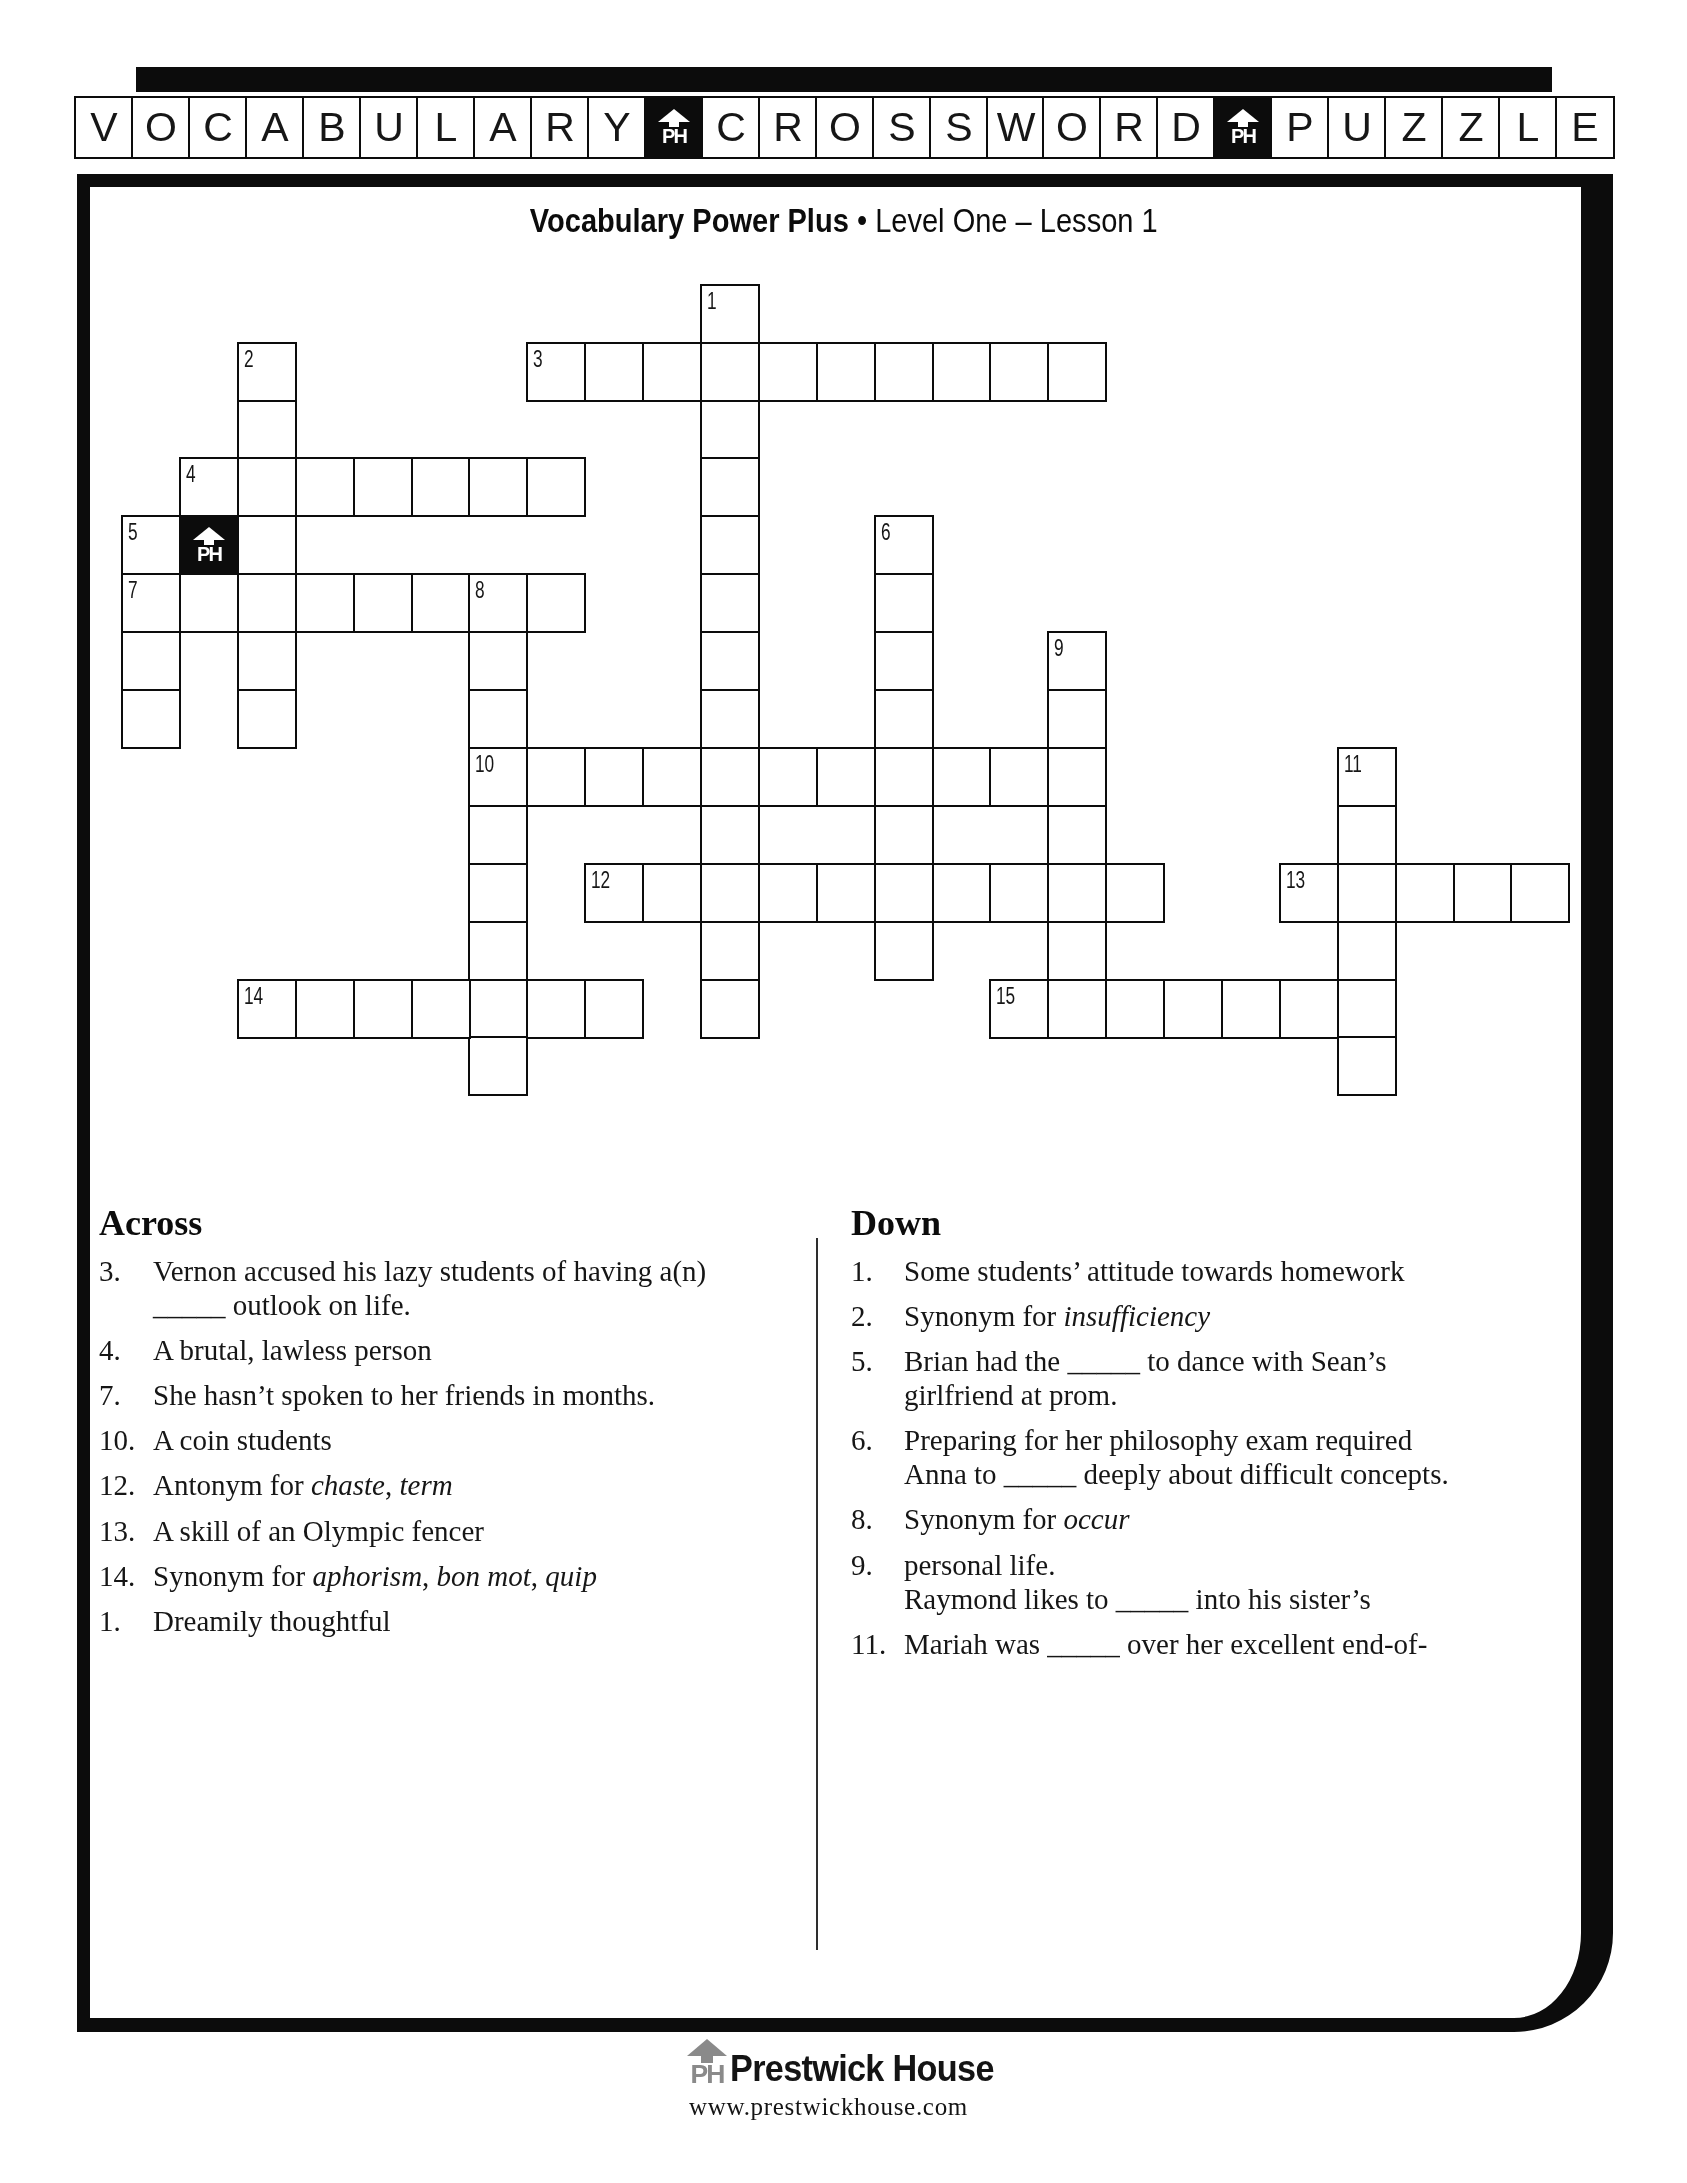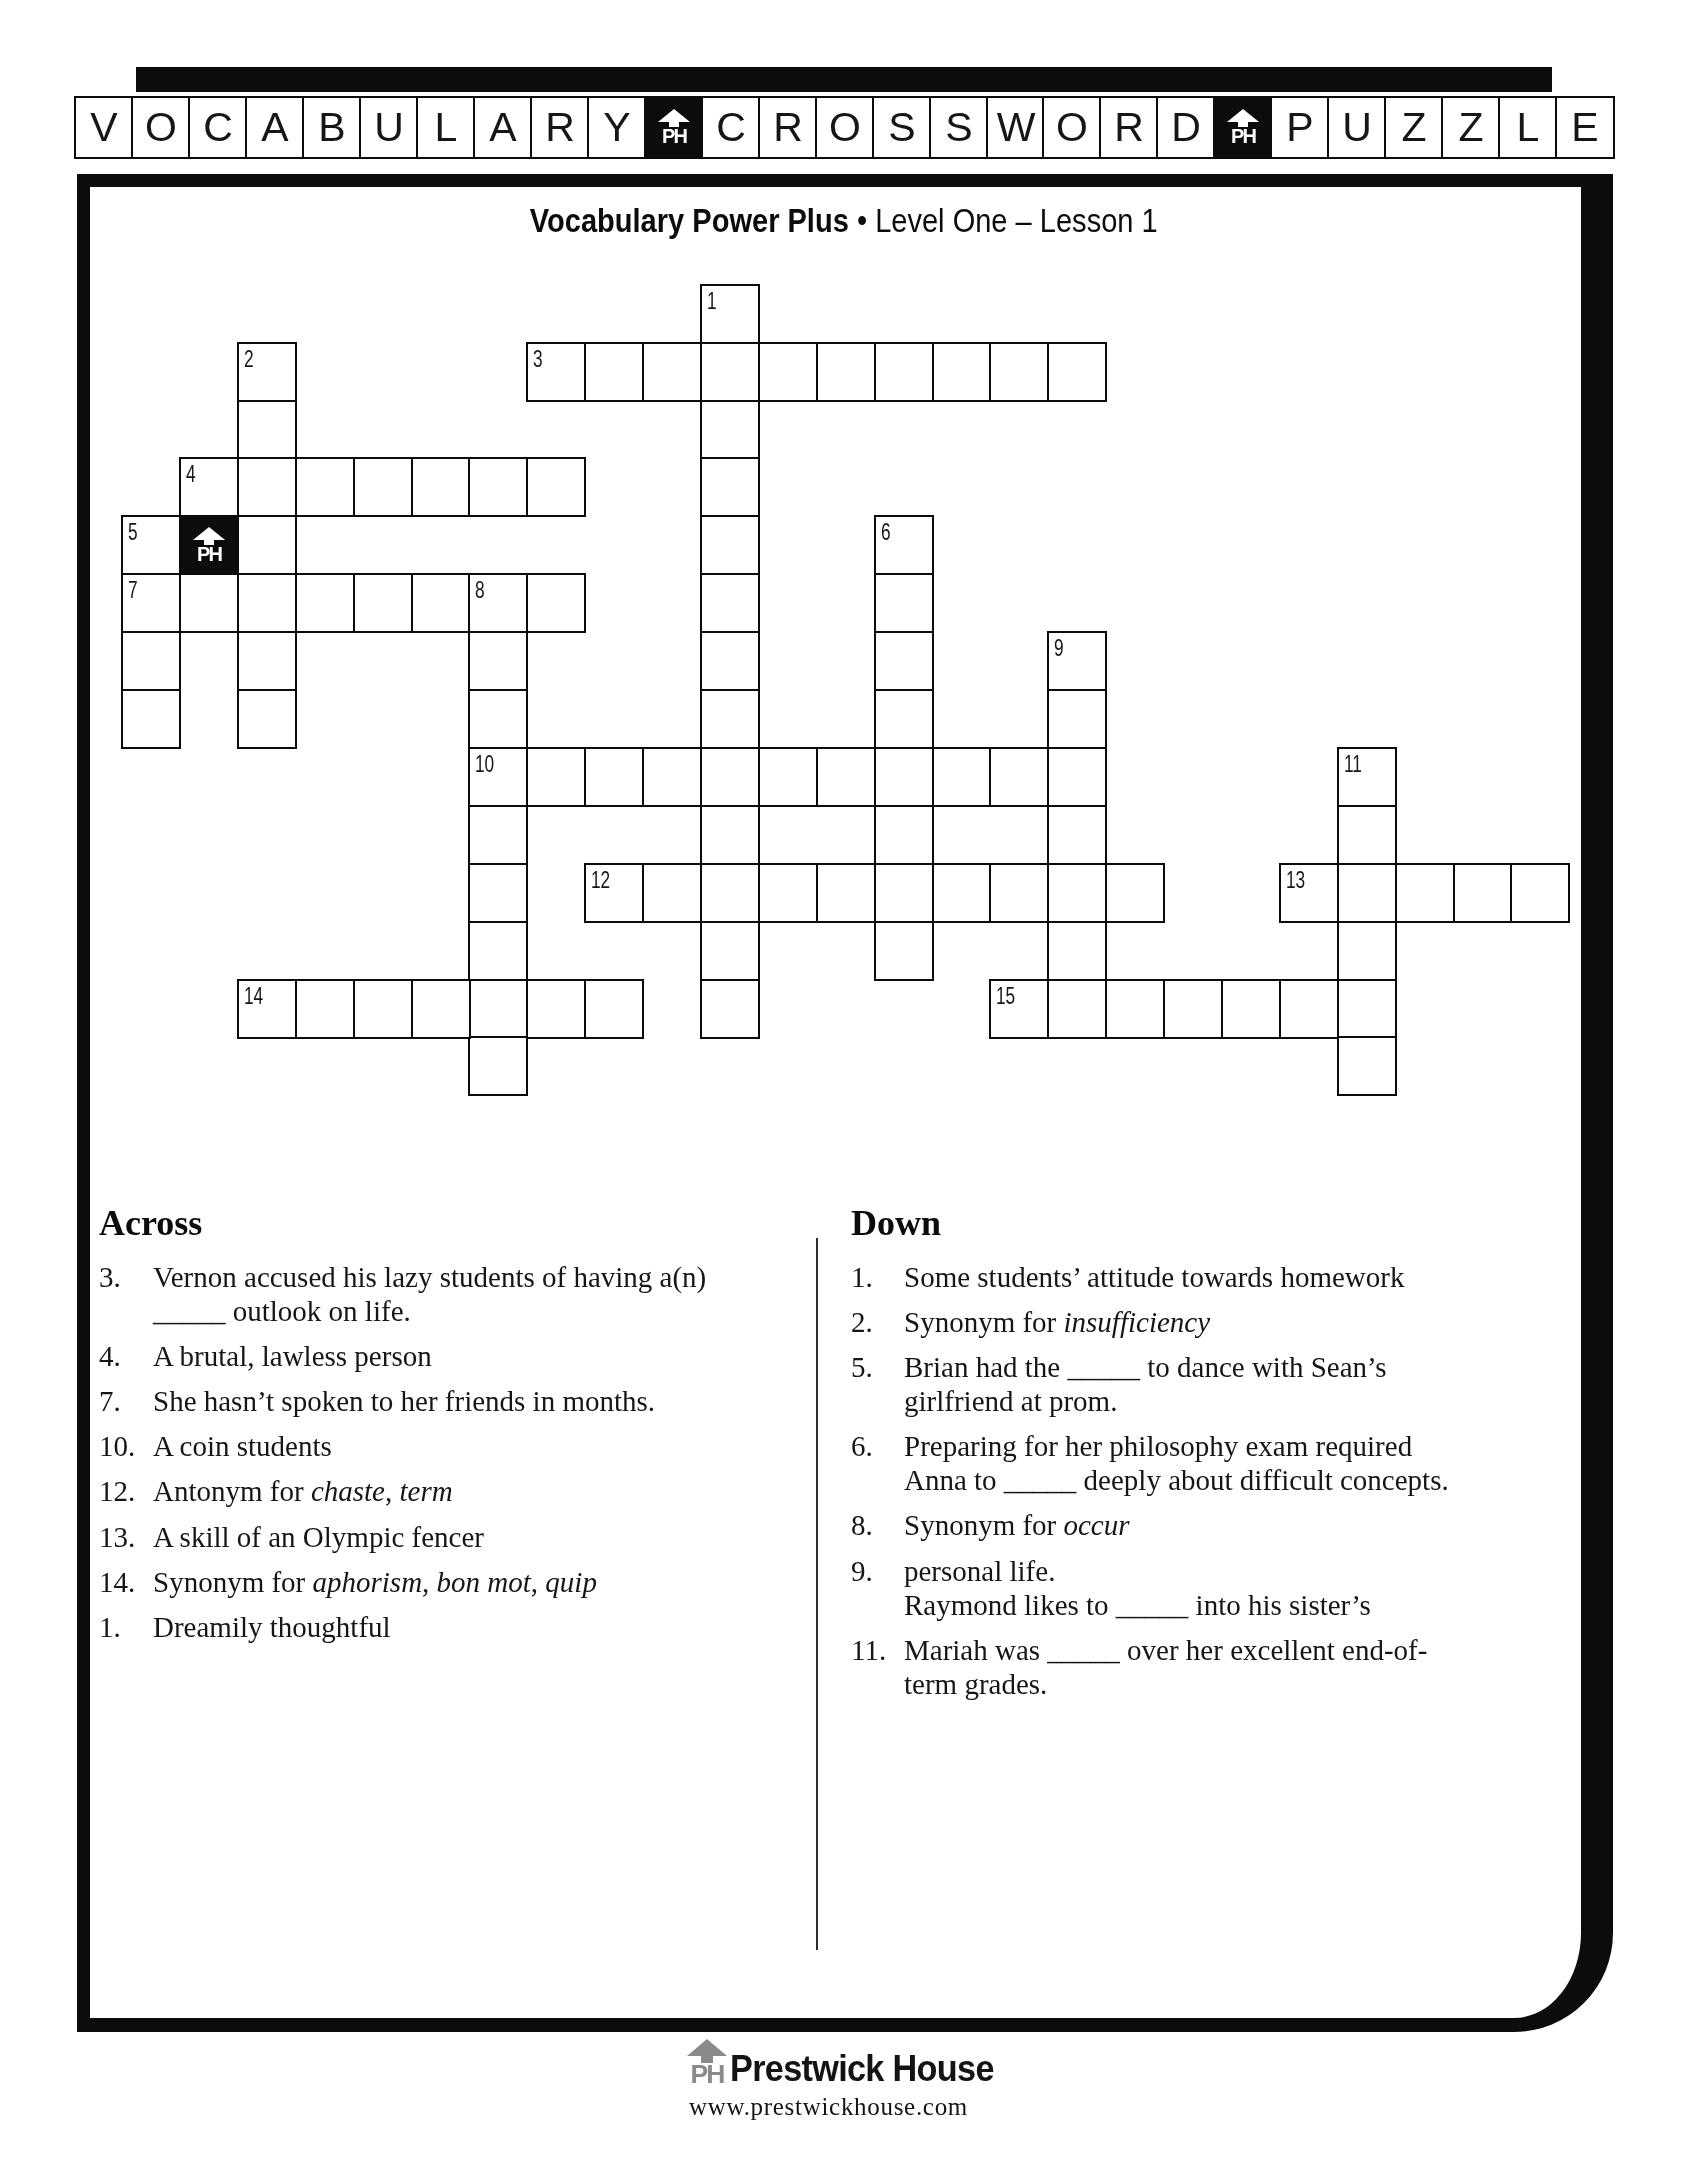--- a/index.html
+++ b/index.html
@@ -57,21 +57,21 @@
     position:absolute; left:4.6px; top:2.6px; line-height:1;
     font-family:"Liberation Sans","DejaVu Sans",sans-serif; font-size:24px;
     color:#161616; transform:scaleX(0.72); transform-origin:0 0; font-weight:400;
   }
   
   .clue-col { position:absolute; }
   .clue-col.across { left:99px; top:1204px; width:705px; }
   .clue-col.down   { left:851px; top:1204px; width:741px; }
   .clue-heading {
     font-weight:700; font-size:36px; color:#0c0c0c; line-height:1.1;
-    margin-bottom:16px;
+    margin-bottom:10px;
   }
   .clue { position:relative; margin-bottom:11.2px; font-size:29px; line-height:34px; color:#161616; }
   .clue-col.across .clue { padding-left:54px; }
   .clue-col.down .clue   { padding-left:53px; }
   .cnum { position:absolute; left:0; top:0; }
   .cline { display:block; }
   .it { font-style:italic; }
   .divider { position:absolute; left:816px; top:1238px; width:2px; height:712px; background:#2e2e2e; }
   
   .footer-row {
@@ -352,21 +352,20 @@
         <span class="cline"><span>Synonym for </span><span class="it">occur</span></span>
       </div>
       <div class="clue">
         <span class="cnum">9.</span>
         <span class="cline"><span>personal life.</span></span>
         <span class="cline"><span>Raymond likes to _____ into his sister’s</span></span>
       </div>
       <div class="clue">
         <span class="cnum">11.</span>
         <span class="cline"><span>Mariah was _____ over her excellent end-of-</span></span>
-        <span class="cline"><span>term grades.</span></span>
       </div>
     </div>
 </div>
 
 <div class="footer-row">
   <span id="footer-ph">
       <span class="ph-logo gray big">
         <span class="ph-roof"></span>
         <span class="ph-stem"></span>
         <span class="ph-text">PH</span>

